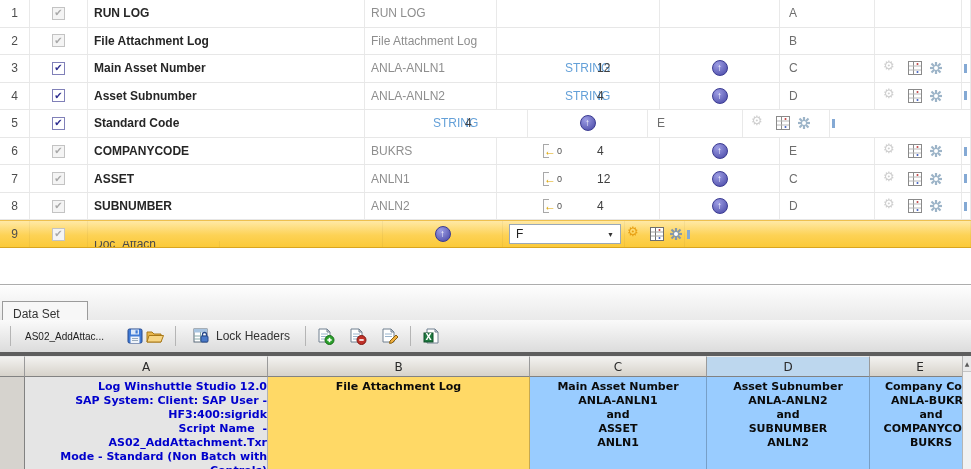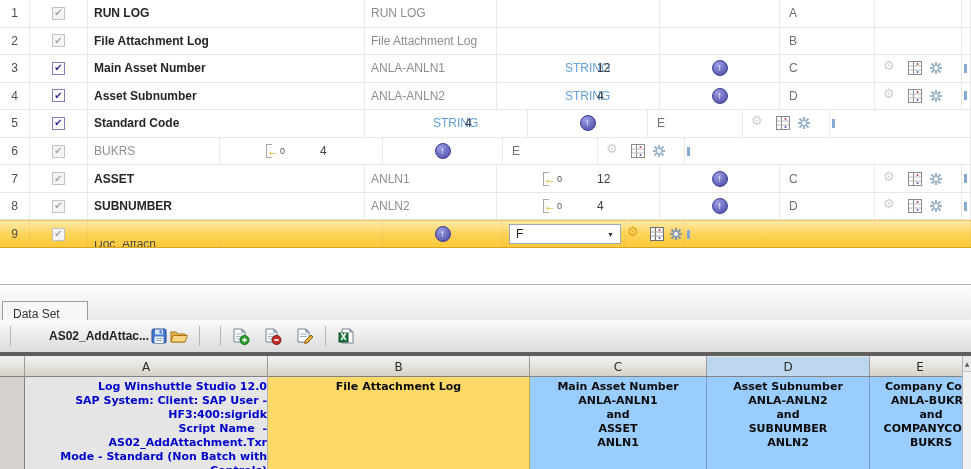--- a/index.html
+++ b/index.html
@@ -68,21 +68,21 @@
        display:flex;align-items:center;padding-left:10px;font-size:12px;color:#333;}
 
   .toolbar{position:absolute;left:0;top:320px;width:971px;height:32px;box-sizing:border-box;
            background:linear-gradient(180deg,#fafafa,#dcdcdc);display:flex;align-items:center;}
   .tb-edge{position:absolute;left:0;top:352px;width:971px;height:4px;background:#5e5e5e;}
   .combo{margin-left:2px;width:126px;height:22px;box-sizing:border-box;background:#fff;
          border:1px solid #8a98a8;display:flex;align-items:center;justify-content:space-between;
          padding:0 6px;font-size:12px;color:#222;}
   .combo .caret{font-size:7px;color:#444;}
   .tb-sep{width:1px;height:20px;background:#b5b5b5;margin:0 10px;}
-  .tb-file{font-size:12px;font-weight:bold;color:#222;margin-left:28px;width:100px;}
+  .tb-file{font-size:10px;font-weight:normal;color:#222;margin-left:4px;width:100px;}
   .tb-btn{display:flex;align-items:center;gap:5px;font-size:12px;color:#333;padding:3px 5px;}
   .tb-ic{display:inline-flex;align-items:center;justify-content:center;width:20px;height:18px;}
 
   
   .grid{position:absolute;left:0;top:356px;width:971px;height:113px;background:#fff;
         font-family:"DejaVu Sans",sans-serif;}
   .ghead{display:flex;height:21px;}
   .gh{box-sizing:border-box;background:linear-gradient(180deg,#f3f2f0,#d6d2ca);
       border-right:1px solid #9a9a9a;border-bottom:1px solid #828282;border-top:1px solid #e8e8e8;
       display:flex;align-items:center;justify-content:center;font-size:12px;color:#2a2a2a;}
@@ -276,20 +276,21 @@
       <div class="c-sliver">
           <span class="frag"></span>
         </div>
     </div>
 
     <div class="mrow">
       <div class="c-num">6</div>
       <div class="c-cb">
           <span class="cb off">✔</span>
         </div>
+      <div class="c-desc">COMPANYCODE</div>
       <div class="c-field">BUKRS</div>
       <div class="c-type">
         <span class="arrow0">
             <span class="bk"></span>
             <span class="ar">←</span>
             <span class="zr">0</span>
           </span>
         <span class="t-len">4</span>
       </div>
       <div class="c-up">
@@ -500,20 +501,34 @@
           <line x1="5" y1="12.5" x2="11" y2="12.5" stroke="#9ab"></line>
         </svg>
     </span>
     <span class="tb-ic">
       <svg width="19" height="15">
           <path d="M1 4 L1 13 L15 13 L15 5 L8 5 L6 3 L1 3 Z" fill="#e8b64c" stroke="#a87818"></path>
           <path d="M3 6.5 L17.5 6.5 L15 13 L1 13 Z" fill="#f7d583" stroke="#a87818"></path>
         </svg>
     </span>
     <span class="tb-sep"></span>
+    <span class="tb-btn">
+      <span class="tb-ic">
+        <svg width="16" height="16">
+            <rect x="1" y="1" width="13" height="13" fill="#fff" stroke="#5a6a7a"></rect>
+            <rect x="1" y="1" width="13" height="3.5" fill="#a8c4e0"></rect>
+            <line x1="1" y1="8" x2="14" y2="8" stroke="#8aa"></line>
+            <line x1="1" y1="11" x2="14" y2="11" stroke="#8aa"></line>
+            <line x1="7.5" y1="4" x2="7.5" y2="14" stroke="#8aa"></line>
+            <rect x="8" y="8" width="7" height="6" rx="1" fill="#4a7ac8" stroke="#26488a"></rect>
+            <path d="M9.5 8 v-1.5 a2 2 0 0 1 4 0 V8" fill="none" stroke="#26488a" stroke-width="1.3"></path>
+          </svg>
+      </span>
+      <span>Lock Headers</span>
+    </span>
     <span class="tb-sep"></span>
     <span class="tb-ic">
       <svg width="18" height="17">
           <path d="M2 1 L10 1 L13 4 L13 14 L2 14 Z" fill="#fff" stroke="#708090"></path>
           <path d="M10 1 L10 4 L13 4 Z" fill="#d8e0e8" stroke="#708090"></path>
           <line x1="4" y1="6" x2="11" y2="6" stroke="#9ab4cc"></line>
           <line x1="4" y1="8.5" x2="11" y2="8.5" stroke="#9ab4cc"></line>
           <line x1="4" y1="11" x2="11" y2="11" stroke="#9ab4cc"></line>
           <circle cx="12.5" cy="12" r="4.5" fill="#2ca02c" stroke="#1a701a"></circle>
           <line x1="12.5" y1="9.8" x2="12.5" y2="14.2" stroke="#fff" stroke-width="1.6"></line>

